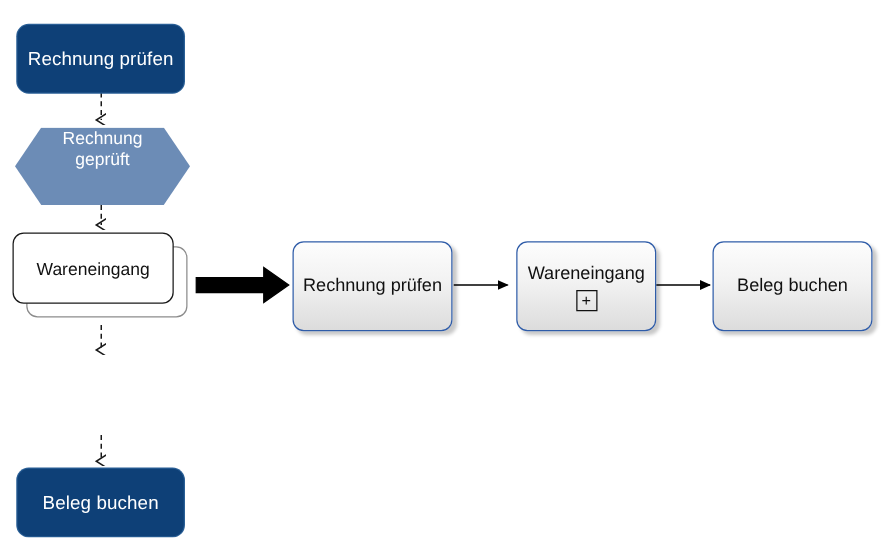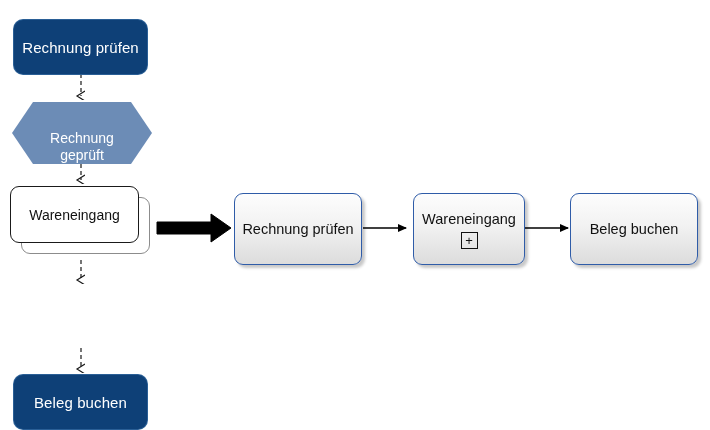--- a/index.html
+++ b/index.html
@@ -24,21 +24,21 @@
     letter-spacing:.1px;
     text-align:center;
     box-shadow:0 0 0 1px #2a5f96;
   }
 
   .epc-event{
     color:#ffffff;
     font-size:14px;
     line-height:17px;
     text-align:center;
-    display:flex;align-items:flex-end;justify-content:center;
+    display:flex;align-items:flex-start;justify-content:center;
   }
   .epc-event .hexfill{
     position:absolute;left:0;top:0;width:100%;height:100%;
     background:#6c8cb6;
     clip-path:polygon(15% 0%, 85% 0%, 100% 50%, 85% 100%, 15% 100%, 0% 50%);
   }
   .epc-event .hextext{position:relative;z-index:2;padding:0 10px;}
 
   
   .epc-stack{}

